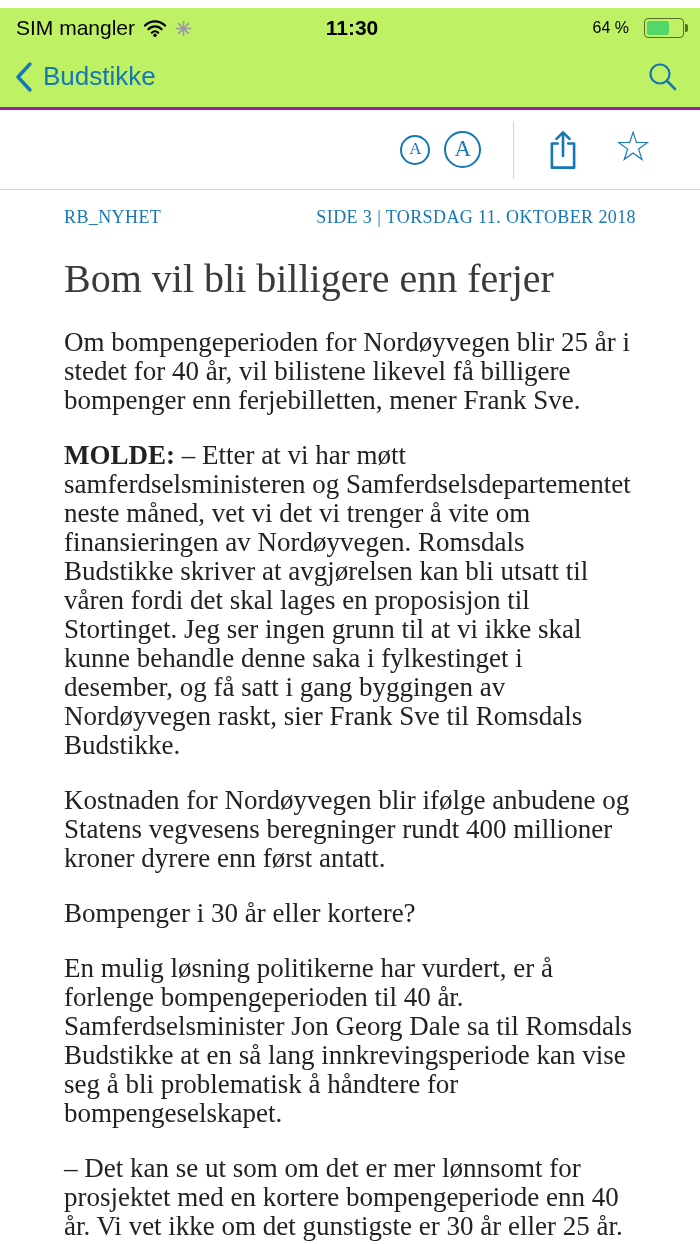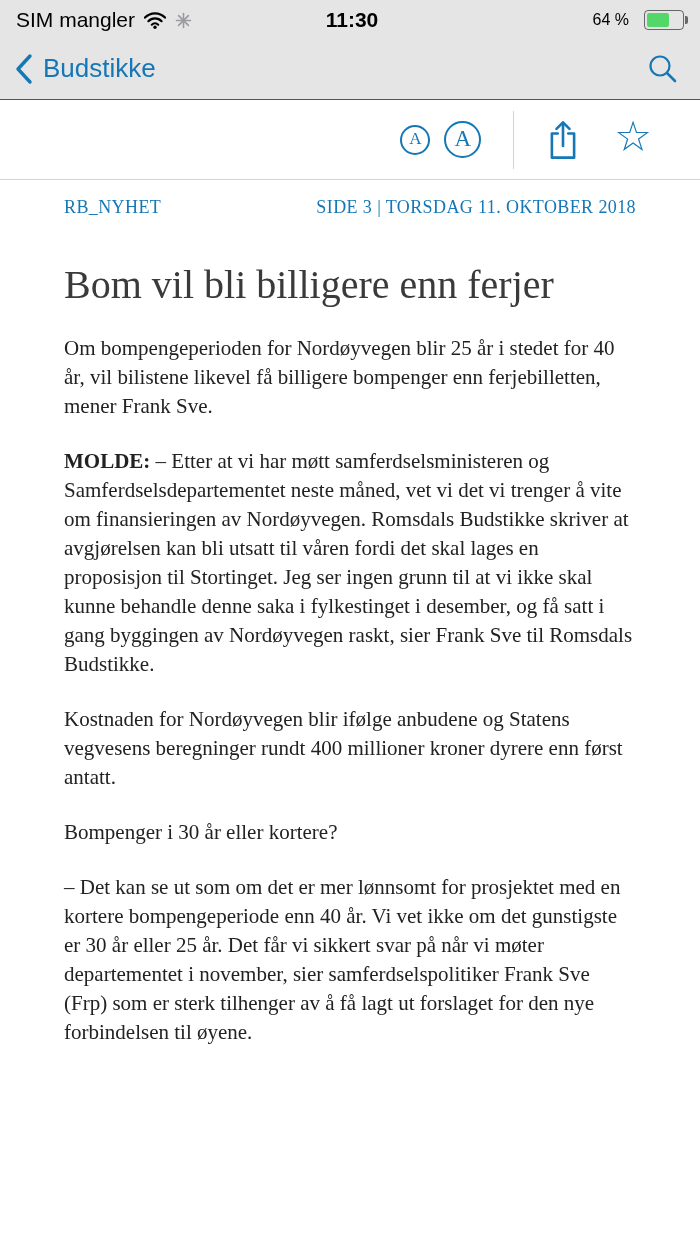--- a/index.html
+++ b/index.html
@@ -3,21 +3,21 @@
 <meta charset="utf-8">
 <style>
   * { margin:0; padding:0; box-sizing:border-box; }
   html, body { width:700px; }
   body {
     height:1244px; overflow:hidden; background:#ffffff;
     font-family:"Liberation Sans", sans-serif; color:#000;
   }
 
   
-  .top-chrome { background:#e5e5e5; border-bottom:1px solid #a21caf; }
+  .top-chrome { background:#bef264; border-bottom:3px solid #a21caf;margin-top:8px; }
   .status-bar { height:38px; display:flex; align-items:center; padding:2px 12px 0 16px; font-size:21px; }
   .sb-left  { flex:1; display:flex; align-items:center; gap:8px; }
   .sb-center{ font-weight:700; font-size:21px; }
   .sb-right { flex:1; display:flex; align-items:center; justify-content:flex-end; gap:15px; font-size:16px; }
 
   .battery { display:inline-flex; align-items:center; }
   .battery-body {
     width:40px; height:20px; border:1.5px solid rgba(0,0,0,0.55);
     border-radius:4px; padding:2px; display:block;
   }
@@ -37,26 +37,26 @@
               cursor:pointer; padding-bottom:2px; }
   .font-btn.small { width:30px; height:30px; font-size:17px; }
   .font-btn.large { width:37px; height:37px; font-size:23px; margin-left:14px; }
   .toolbar-divider { width:1px; height:58px; background:#d4d4d4; margin:0 32px; }
   .star-btn { font-size:42px; line-height:1; color:#1577b5; margin-left:34px; padding-bottom:5px;
               font-family:"DejaVu Sans", sans-serif; }
 
   
   .meta { display:flex; justify-content:space-between; margin:17px 64px 0;
           color:#1577b5; font-family:"Liberation Serif", serif; font-size:18px; letter-spacing:0.4px;text-align:right; }
-  h1.article-title { margin:44px 64px 0; font-family:"Liberation Serif", serif; font-weight:400;
+  h1.article-title { margin:28px 64px 0; font-family:"Liberation Serif", serif; font-weight:400;
                      font-size:40px; line-height:1.15; color:#3a3a3a; white-space:nowrap; }
   .byline { margin:26px 64px 0; font-family:"Liberation Serif", serif; font-size:23px; color:#222; }
   .byline a { color:#1577b5; text-decoration:none; border-bottom:1.5px solid #a8cde4; cursor:pointer; }
   .article-body { margin:26px 64px 0; }
-  .article-body p { font-family:"Liberation Serif", serif; font-size:21px; line-height:29px;
+  .article-body p { font-family:"Liberation Serif", serif; font-size:27px; line-height:29px;
                     color:#222; margin:8px 0 26px 0; }
   .article-body p strong { font-weight:700; }
 </style>
 </head>
 <body>
 
 <div class="top-chrome">
   <div class="status-bar">
     <div class="sb-left">
       <span>SIM mangler</span>
@@ -133,16 +133,17 @@
   </div>
 
   <h1 class="article-title">Bom vil bli billigere enn ferjer</h1>
 
 
   <div class="article-body">
       <p>Om bompengeperioden for Nordøyvegen blir 25 år i stedet for 40 år, vil bilistene likevel få billigere bompenger enn ferjebilletten, mener Frank Sve.</p>
       <p><strong>MOLDE:</strong> – Etter at vi har møtt samferdselsministeren og Samferdselsdepartementet neste måned, vet vi det vi trenger å vite om finansieringen av Nordøyvegen. Romsdals Budstikke skriver at avgjørelsen kan bli utsatt til våren fordi det skal lages en proposisjon til Stortinget. Jeg ser ingen grunn til at vi ikke skal kunne behandle denne saka i fylkestinget i desember, og få satt i gang byggingen av Nordøyvegen raskt, sier Frank Sve til Romsdals Budstikke.</p>
       <p>Kostnaden for Nordøyvegen blir ifølge anbudene og Statens vegvesens beregninger rundt 400 millioner kroner dyrere enn først antatt.</p>
       <p>Bompenger i 30 år eller kortere?</p>
+      <p>En mulig løsning politikerne har vurdert, er å forlenge bompengeperioden til 40 år. Samferdselsminister Jon Georg Dale sa til Romsdals Budstikke at en så lang innkrevingsperiode kan vise seg å bli problematisk å håndtere for bompengeselskapet.</p>
       <p>– Det kan se ut som om det er mer lønnsomt for prosjektet med en kortere bompengeperiode enn 40 år. Vi vet ikke om det gunstigste er 30 år eller 25 år. Det får vi sikkert svar på når vi møter departementet i november, sier samferdselspolitiker Frank Sve (Frp) som er sterk tilhenger av å få lagt ut forslaget for den nye forbindelsen til øyene.</p>
     </div>
 
 </div>
 
 </body></html>

